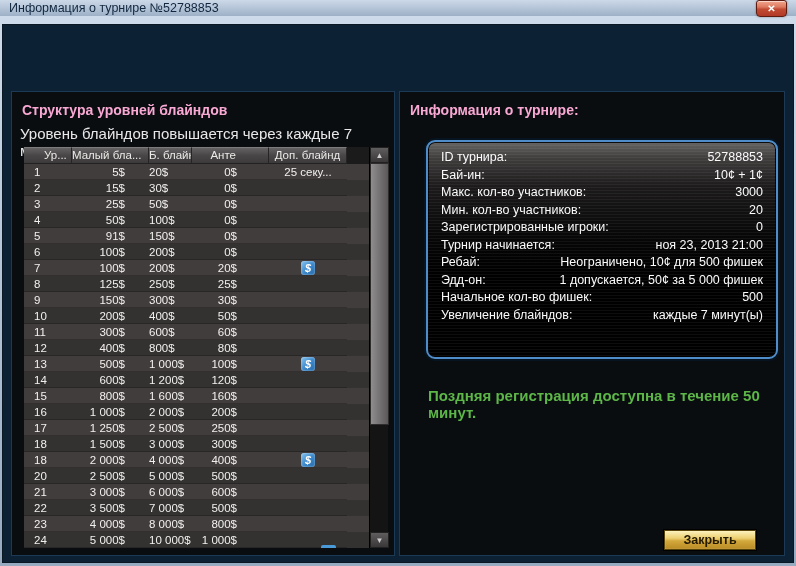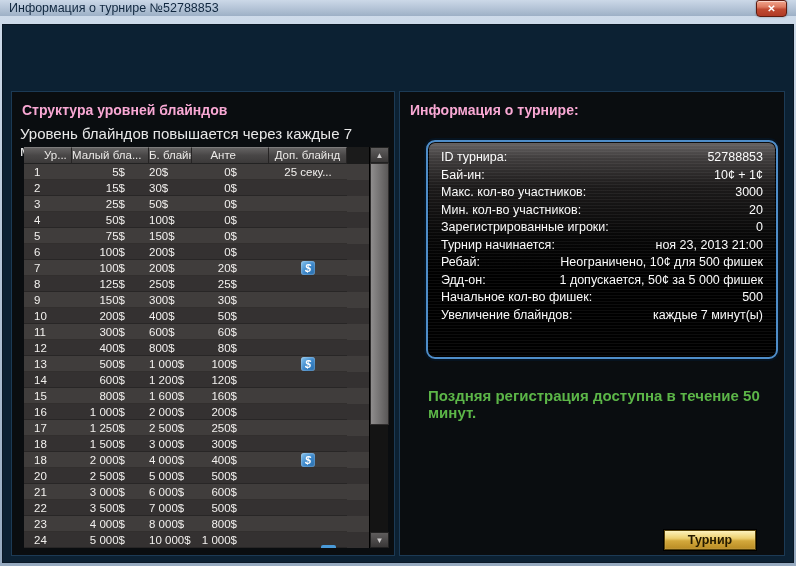--- a/index.html
+++ b/index.html
@@ -159,21 +159,21 @@
             </div>
             <div class="trow even">
               <div class="c0">4</div>
               <div class="c1">50$</div>
               <div class="c2">100$</div>
               <div class="c3">0$</div>
               <div class="c4"></div>
             </div>
             <div class="trow odd">
               <div class="c0">5</div>
-              <div class="c1">75$</div>
+              <div class="c1">91$</div>
               <div class="c2">150$</div>
               <div class="c3">0$</div>
               <div class="c4"></div>
             </div>
             <div class="trow even">
               <div class="c0">6</div>
               <div class="c1">100$</div>
               <div class="c2">200$</div>
               <div class="c3">0$</div>
               <div class="c4"></div>
@@ -352,17 +352,17 @@
           <div class="info-row">
             <span>Начальное кол-во фишек:</span>
             <span>500</span>
           </div>
           <div class="info-row">
             <span>Увеличение блайндов:</span>
             <span>каждые 7 минут(ы)</span>
           </div>
         </div>
       <div class="late-reg">Поздняя регистрация доступна в течение 50 минут.</div>
-      <div class="gold-btn">Турнир</div>
+      <div class="gold-btn">Закрыть</div>
     </div>
 
   </div>
 </div>
 
 </body></html>

